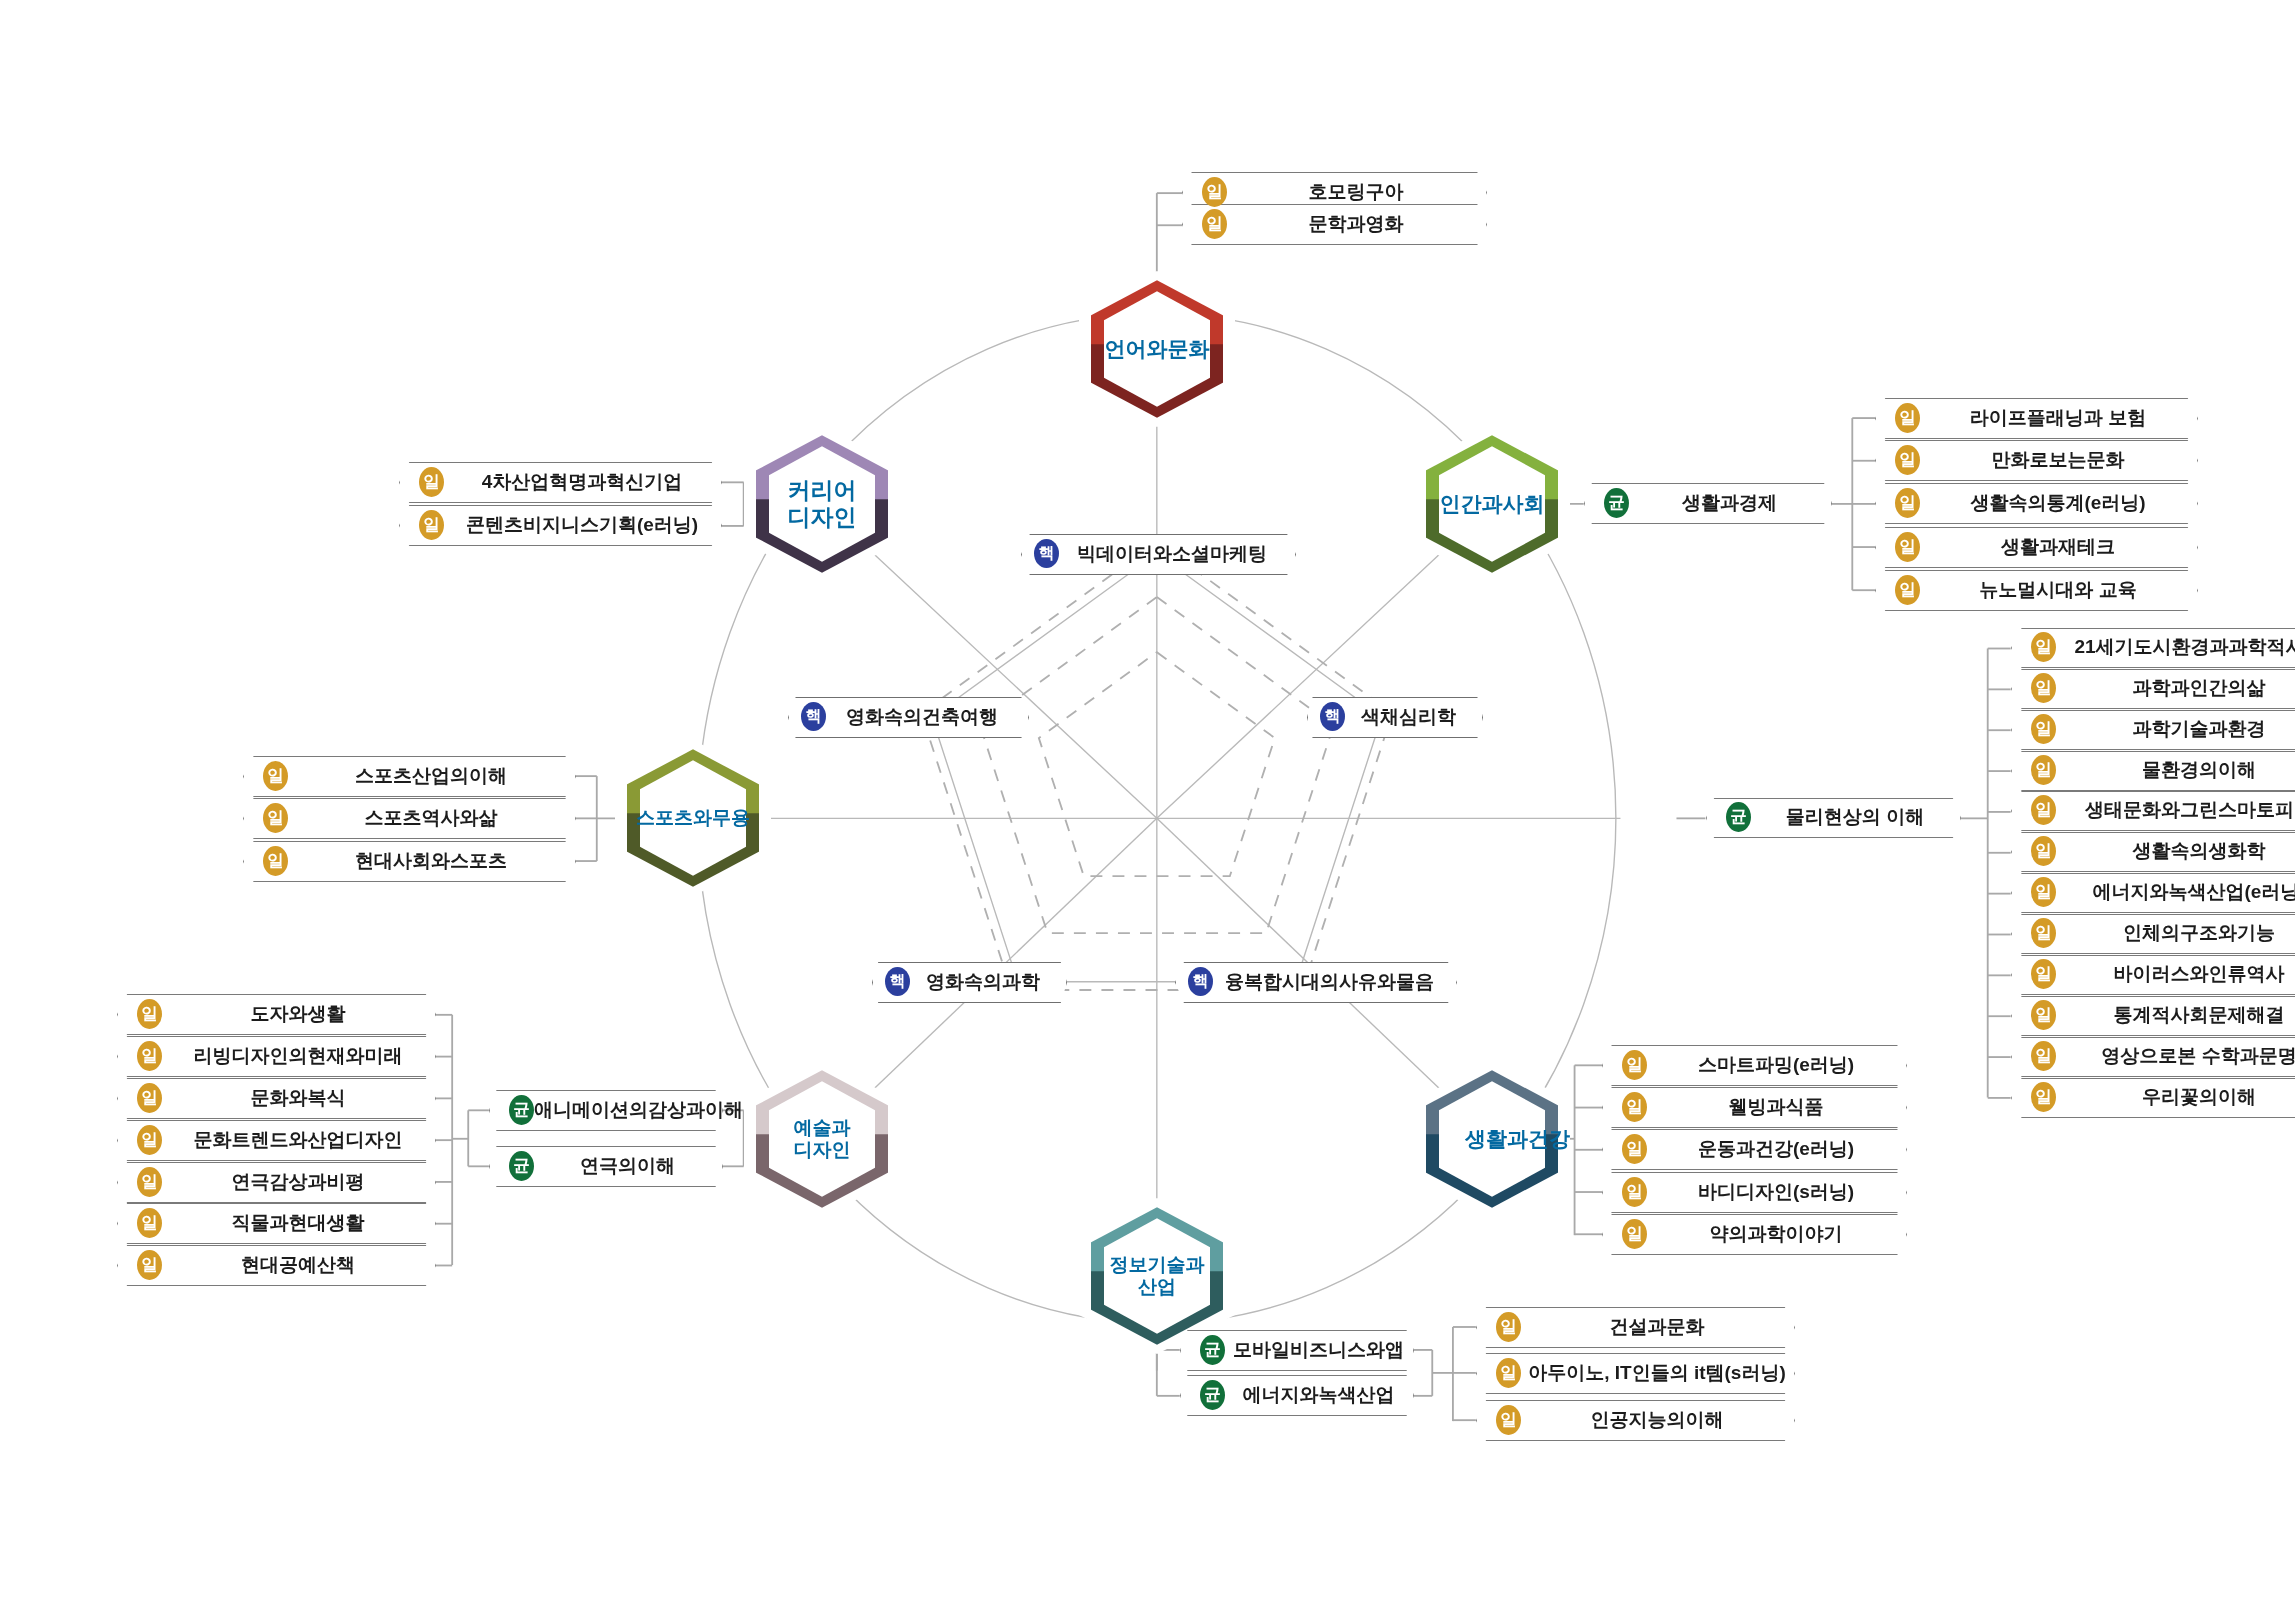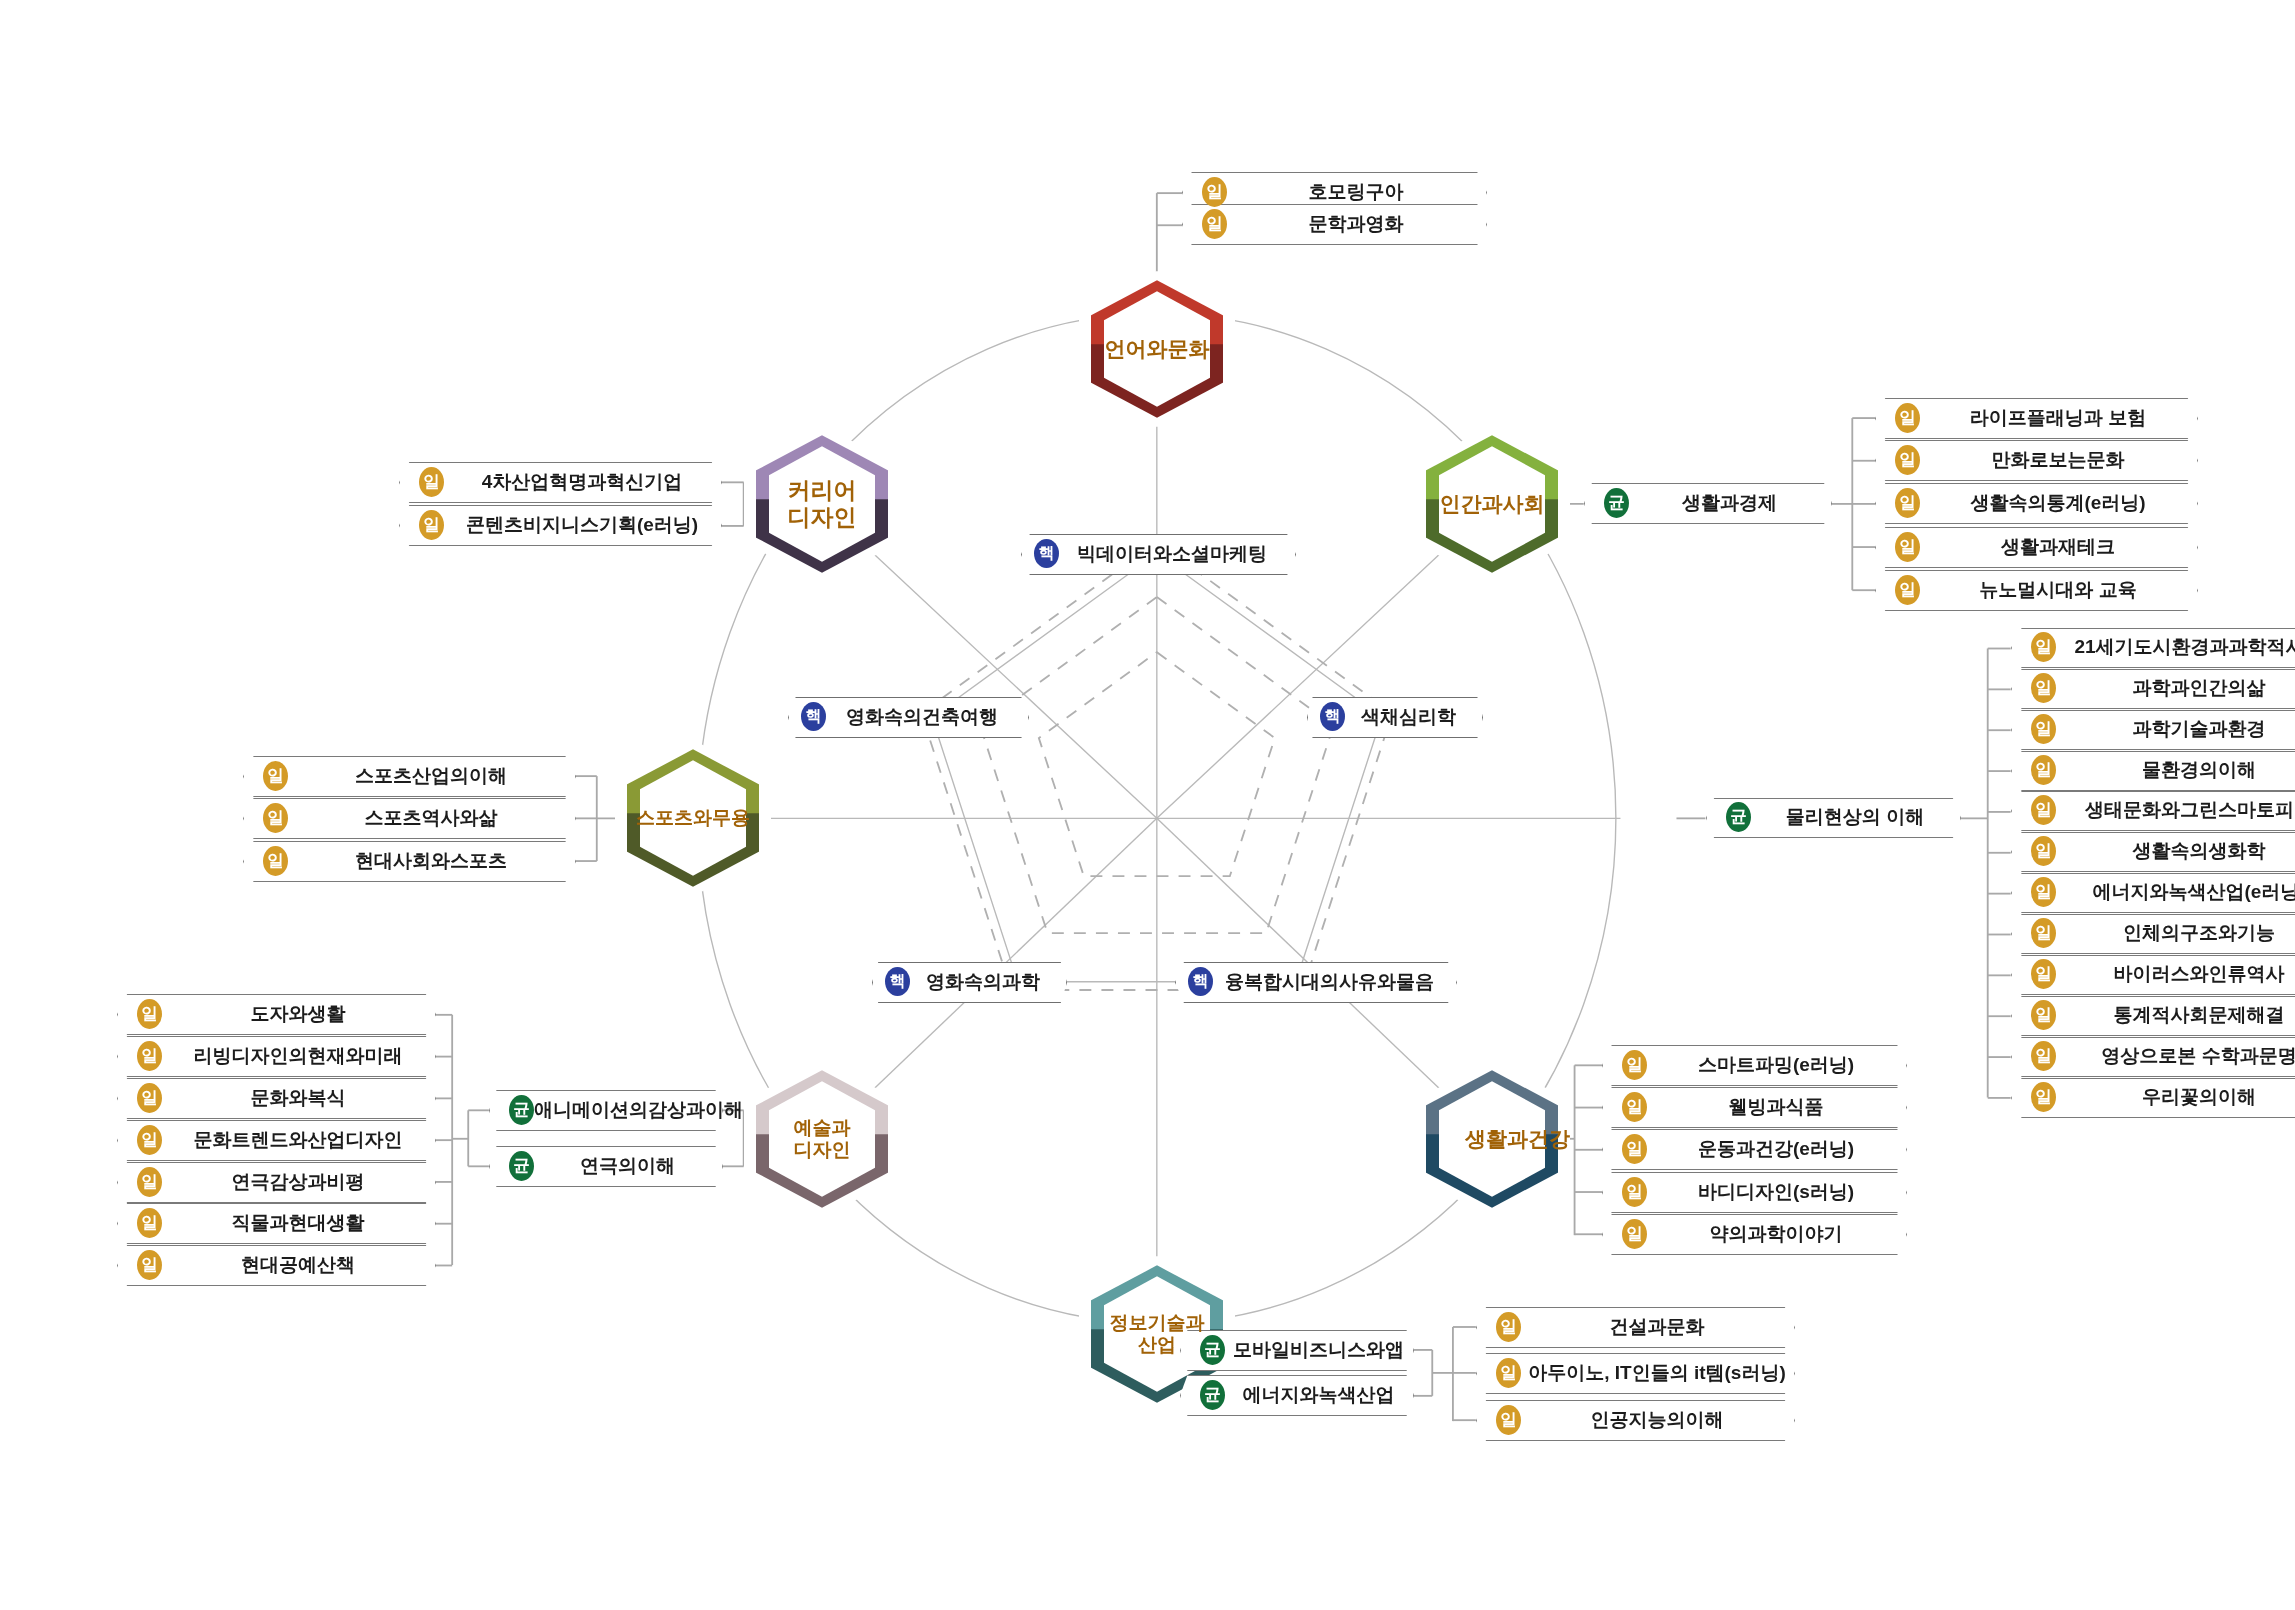--- a/index.html
+++ b/index.html
@@ -40,21 +40,21 @@
      clip-path:polygon(50% 0%,100% 25%,100% 75%,50% 100%,0% 75%,0% 25%);
      filter:drop-shadow(4.6px 5.5px 4.6px rgba(0,0,0,.30));}
   .hex .ringtop,.hex .ringbot{position:absolute;left:7.5%;width:85%;}
   .hex .ringtop{top:6%;height:47%;
      clip-path:polygon(50% 0%,100% 48%,100% 100%,0% 100%,0% 48%);}
   .hex .ringbot{top:47%;height:47%;
      clip-path:polygon(0% 0%,100% 0%,100% 52%,50% 100%,0% 52%);}
   .hex .innerwhite{position:absolute;left:16%;top:13%;width:68%;height:74%;
      background:#ffffff;
      clip-path:polygon(50% 0%,100% 25%,100% 75%,50% 100%,0% 75%,0% 25%);}
-  .hex .hlabel{position:relative;z-index:5;text-align:center;color:#a16207;
+  .hex .hlabel{position:relative;z-index:5;text-align:center;color:#0369a1;
      font-weight:700;font-size:21px;line-height:1.18;white-space:pre-line;}
 
   
   #centerPent{position:absolute;display:flex;align-items:center;justify-content:center;}
   #centerPent .pshadow{position:absolute;left:0;top:0;width:100%;height:100%;
      background:#c9c9c9;clip-path:polygon(50% 0%,100% 38%,82% 100%,18% 100%,0% 38%);}
   #centerPent .pwhite{position:absolute;left:2.6%;top:2.6%;width:94.8%;height:94.8%;
      background:#ffffff;clip-path:polygon(50% 0%,100% 38%,82% 100%,18% 100%,0% 38%);}
   #centerPent .pgrey{position:absolute;left:5.0%;top:5.0%;width:90%;height:90%;
      background:#cfcfcf;clip-path:polygon(50% 0%,100% 38%,82% 100%,18% 100%,0% 38%);}
@@ -198,21 +198,21 @@
       <div class="innerwhite"></div>
       <div class="hlabel">인간과사회</div>
     </div>
     <div class="hex" style="left: 1414px; top: 1061px; width: 156px; height: 156px; justify-content: flex-end;">
       <div class="outerhex"></div>
       <div class="ringtop" style="background: rgb(91, 114, 133);"></div>
       <div class="ringbot" style="background: rgb(31, 74, 99);"></div>
       <div class="innerwhite"></div>
       <div class="hlabel">생활과건강</div>
     </div>
-    <div class="hex" style="left: 1079px; top: 1256px; width: 156px; height: 156px;">
+    <div class="hex" style="left: 1079px; top: 1198px; width: 156px; height: 156px;">
       <div class="outerhex"></div>
       <div class="ringtop" style="background: rgb(95, 158, 160);"></div>
       <div class="ringbot" style="background: rgb(46, 93, 94);"></div>
       <div class="innerwhite"></div>
       <div class="hlabel" style="font-size: 19px;">정보기술과
 산업</div>
     </div>
     <div class="hex" style="left: 744px; top: 1061px; width: 156px; height: 156px;">
       <div class="outerhex"></div>
       <div class="ringtop" style="background: rgb(213, 201, 203);"></div>

